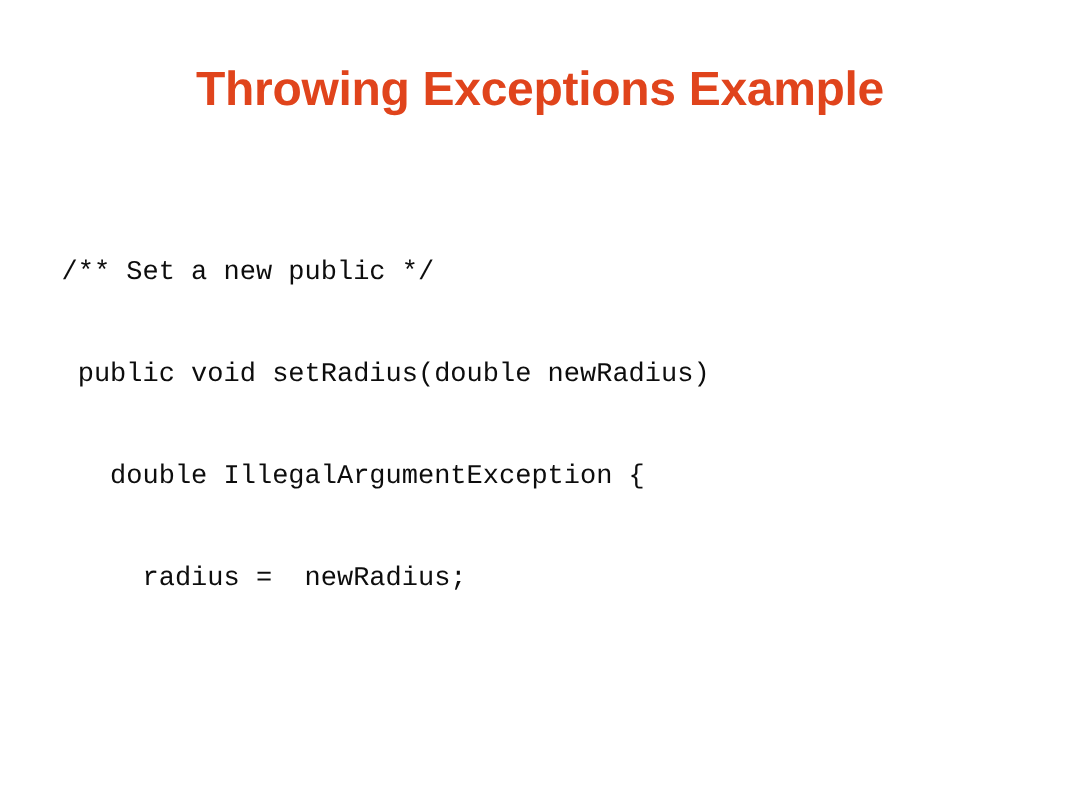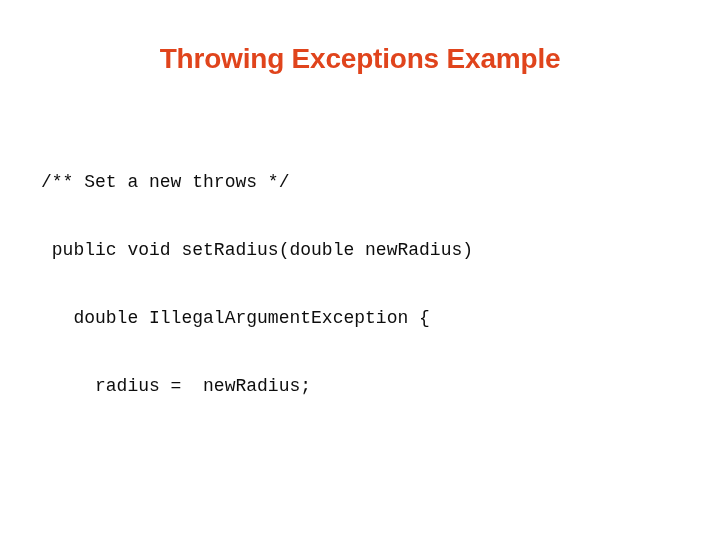--- a/index.html
+++ b/index.html
@@ -29,21 +29,21 @@
     letter-spacing: 0.3px;
   }
   #slide-title {
     position: absolute;
     top: 40px;
     left: 0;
     width: 720px;
     text-align: center;
     font-family: "Liberation Sans", sans-serif;
     font-weight: bold;
-    font-size: 28px;
+    font-size: 32px;
     line-height: 38px;
     color: #e0441c;
     letter-spacing: -0.2px;
     white-space: pre;
   }
   #code-block {
     position: absolute;
     top: 126px;
     left: 41px;
     width: 640px;
@@ -63,21 +63,21 @@
 </head>
 <body>
 
 <div id="slide" style="background: rgb(255, 255, 255);">
 
   <div id="page-number">15</div>
 
   <div id="slide-title" style="color: rgb(224, 68, 28);">Throwing Exceptions Example</div>
 
   <div id="code-block" style="color: rgb(13, 13, 13);">
-    <span class="code-line">/** Set a new throws */</span>
+    <span class="code-line">/** Set a new public */</span>
     <span class="code-line"> public void setRadius(double newRadius)</span>
     <span class="code-line">   double IllegalArgumentException {</span>
     <span class="code-line">     radius =  newRadius;</span>
     
     
     
   </div>
 
 </div>
 

